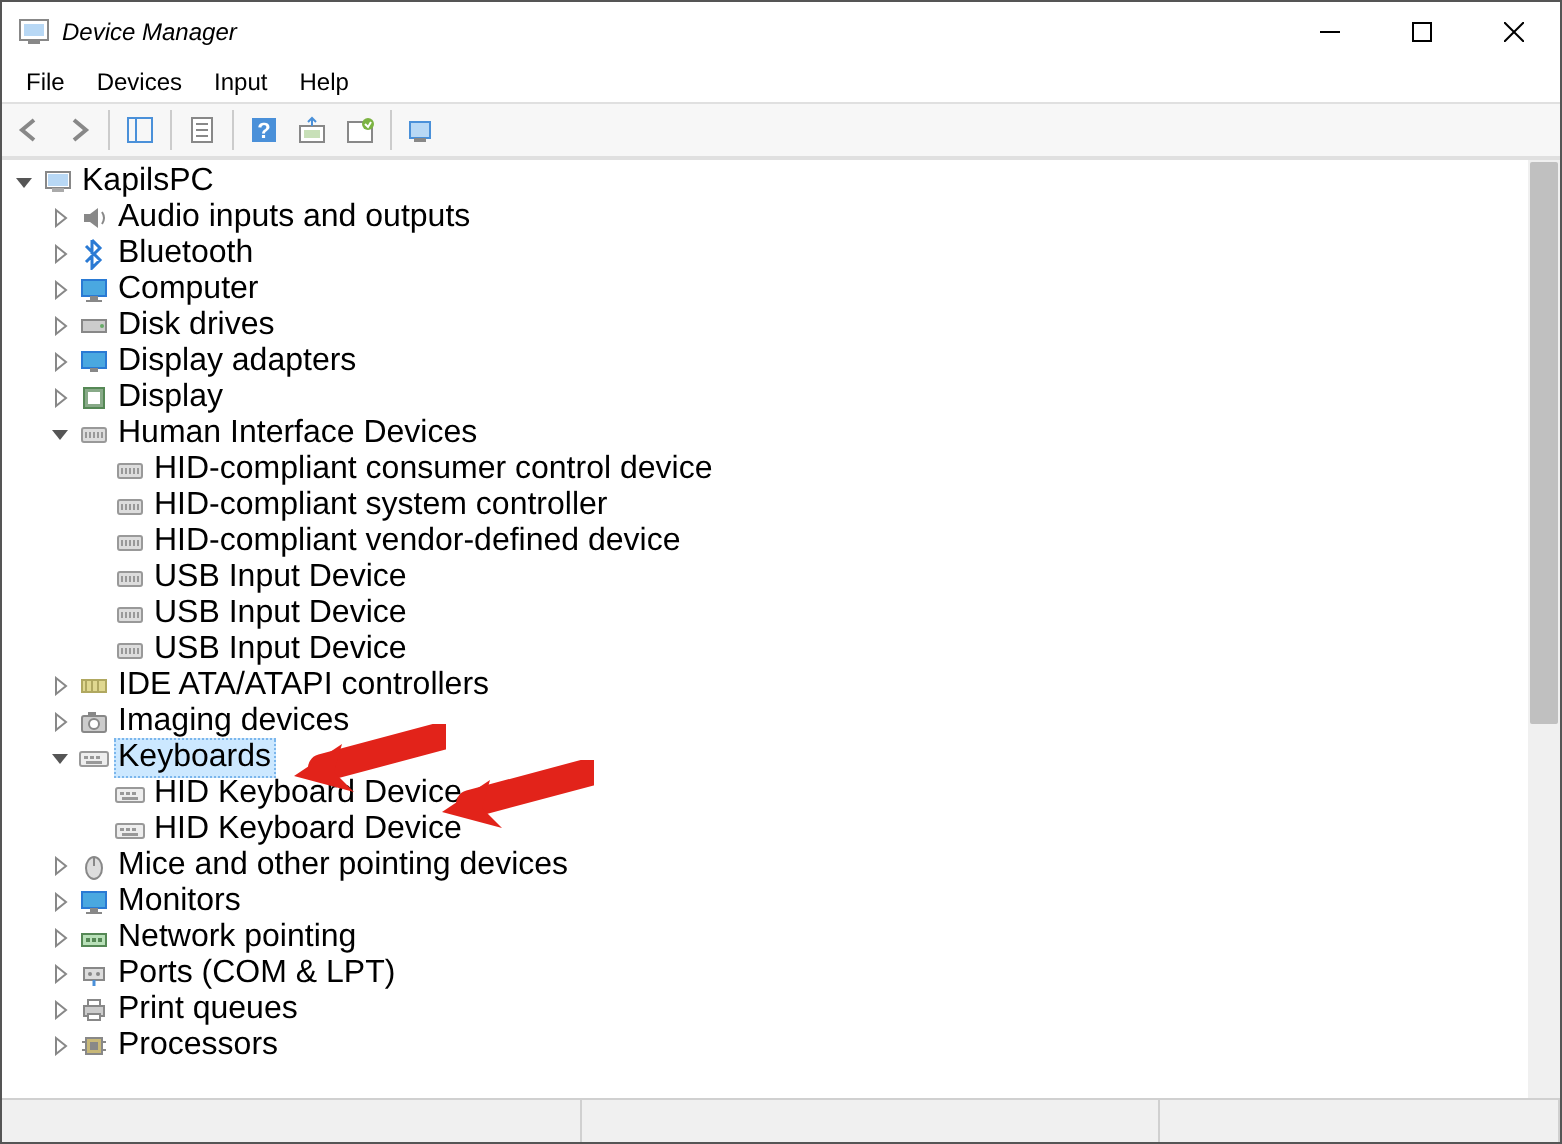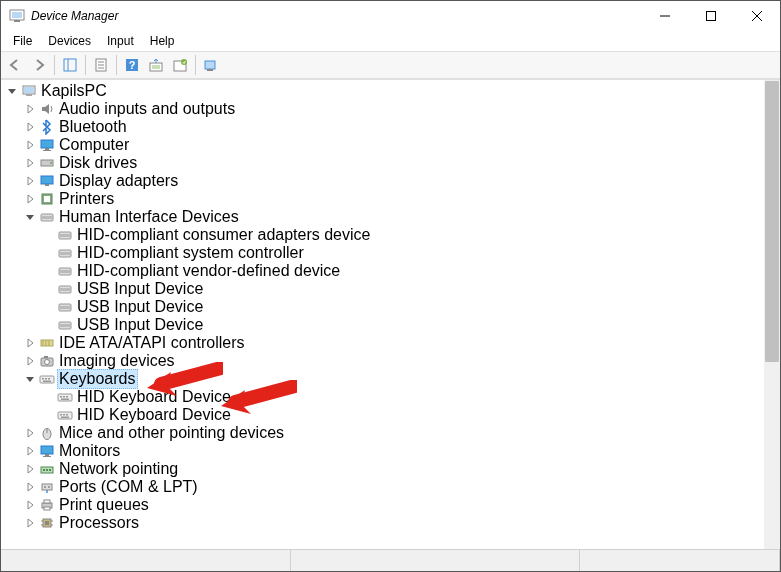--- a/index.html
+++ b/index.html
@@ -224,21 +224,21 @@
           <svg width="10" height="10">
             <path d="M3 1 L8 5 L3 9 Z" fill="none" stroke="#888"></path>
           </svg>
         </span>
         <span class="icon">
           <svg width="16" height="16" viewBox="0 0 16 16">
             <rect x="3" y="3" width="10" height="10" fill="#8a8" stroke="#585"></rect>
             <rect x="5" y="5" width="6" height="6" fill="#fff"></rect>
           </svg>
         </span>
-        <span class="label">Printers</span>
+        <span class="label">Display</span>
       </div>
       <div class="node">
         <span class="indent" style="width:22px"></span>
         <span class="expand">
           <svg width="10" height="10">
             <path d="M1 3 L9 3 L5 8 Z" fill="#555"></path>
           </svg>
         </span>
         <span class="icon">
           <svg width="16" height="16" viewBox="0 0 16 16">
@@ -258,21 +258,21 @@
         <span class="icon">
           <svg width="16" height="16" viewBox="0 0 16 16">
             <rect x="2" y="5" width="12" height="7" rx="1" fill="#ddd" stroke="#999"></rect>
             <line x1="4" y1="7" x2="4" y2="10" stroke="#999"></line>
             <line x1="6" y1="7" x2="6" y2="10" stroke="#999"></line>
             <line x1="8" y1="7" x2="8" y2="10" stroke="#999"></line>
             <line x1="10" y1="7" x2="10" y2="10" stroke="#999"></line>
             <line x1="12" y1="7" x2="12" y2="10" stroke="#999"></line>
           </svg>
         </span>
-        <span class="label">HID-compliant consumer adapters device</span>
+        <span class="label">HID-compliant consumer control device</span>
       </div>
       <div class="node">
         <span class="indent" style="width:40px"></span>
         <span class="expand"></span>
         <span class="icon">
           <svg width="16" height="16" viewBox="0 0 16 16">
             <rect x="2" y="5" width="12" height="7" rx="1" fill="#ddd" stroke="#999"></rect>
             <line x1="4" y1="7" x2="4" y2="10" stroke="#999"></line>
             <line x1="6" y1="7" x2="6" y2="10" stroke="#999"></line>
             <line x1="8" y1="7" x2="8" y2="10" stroke="#999"></line>

